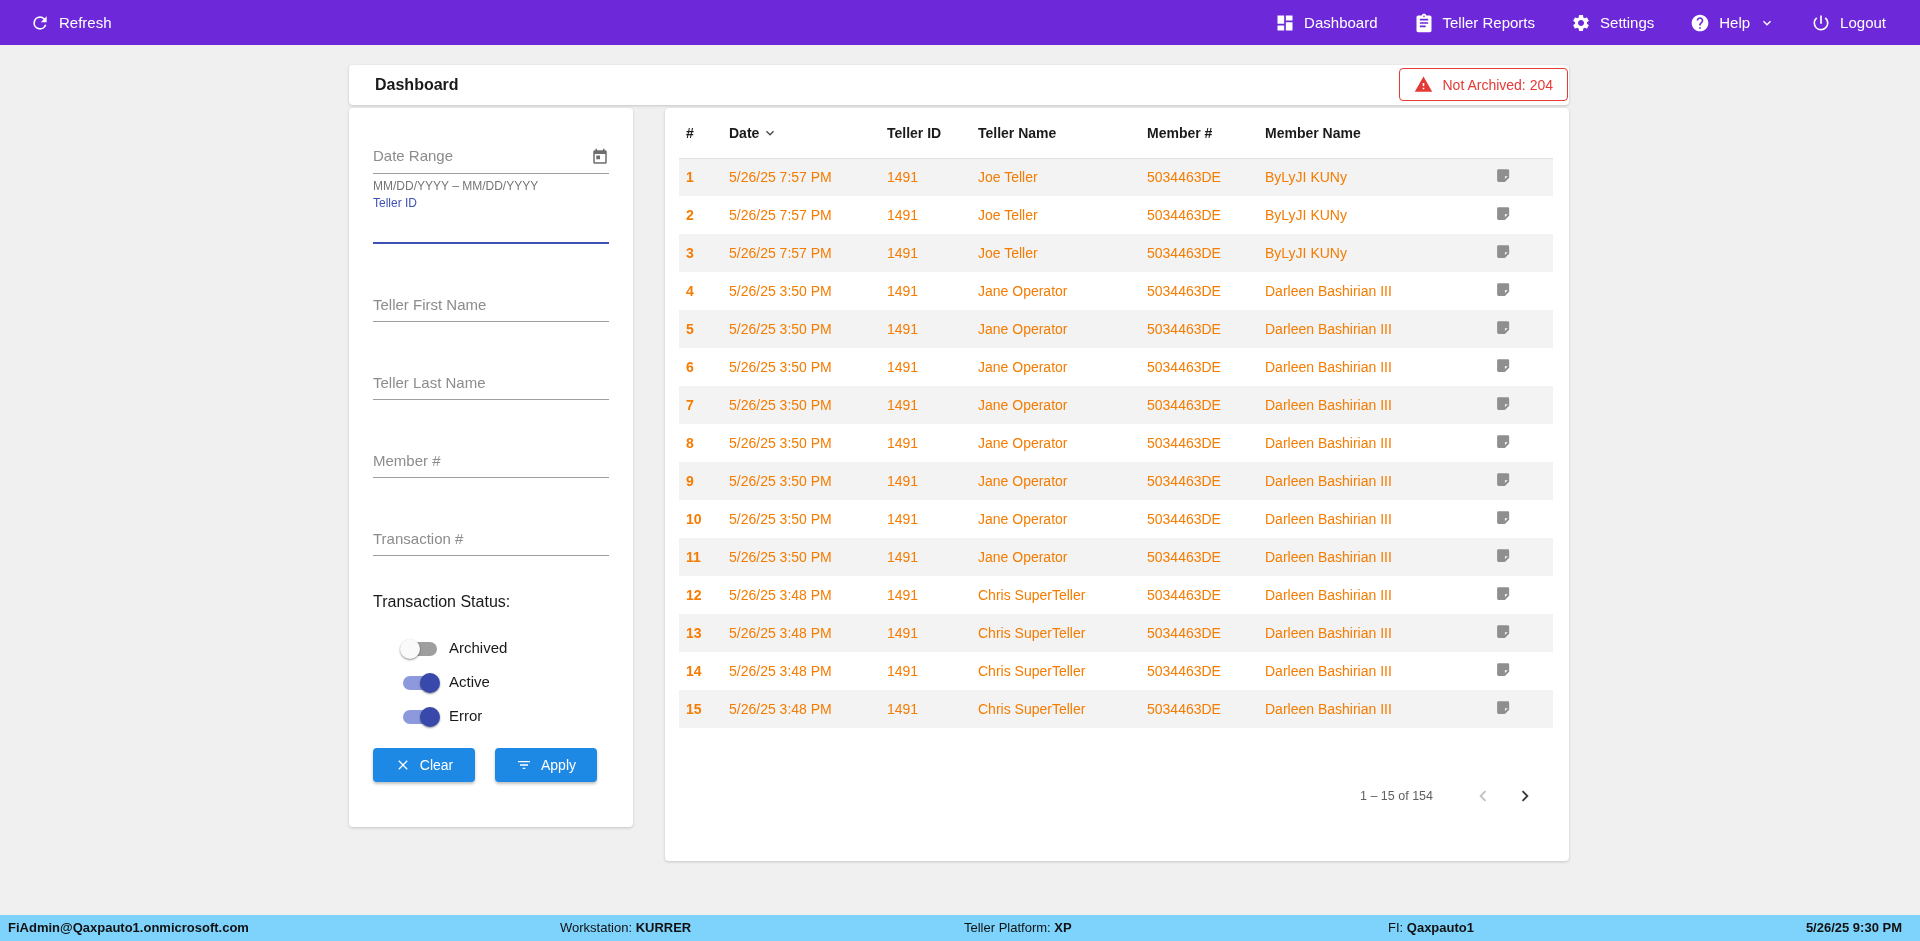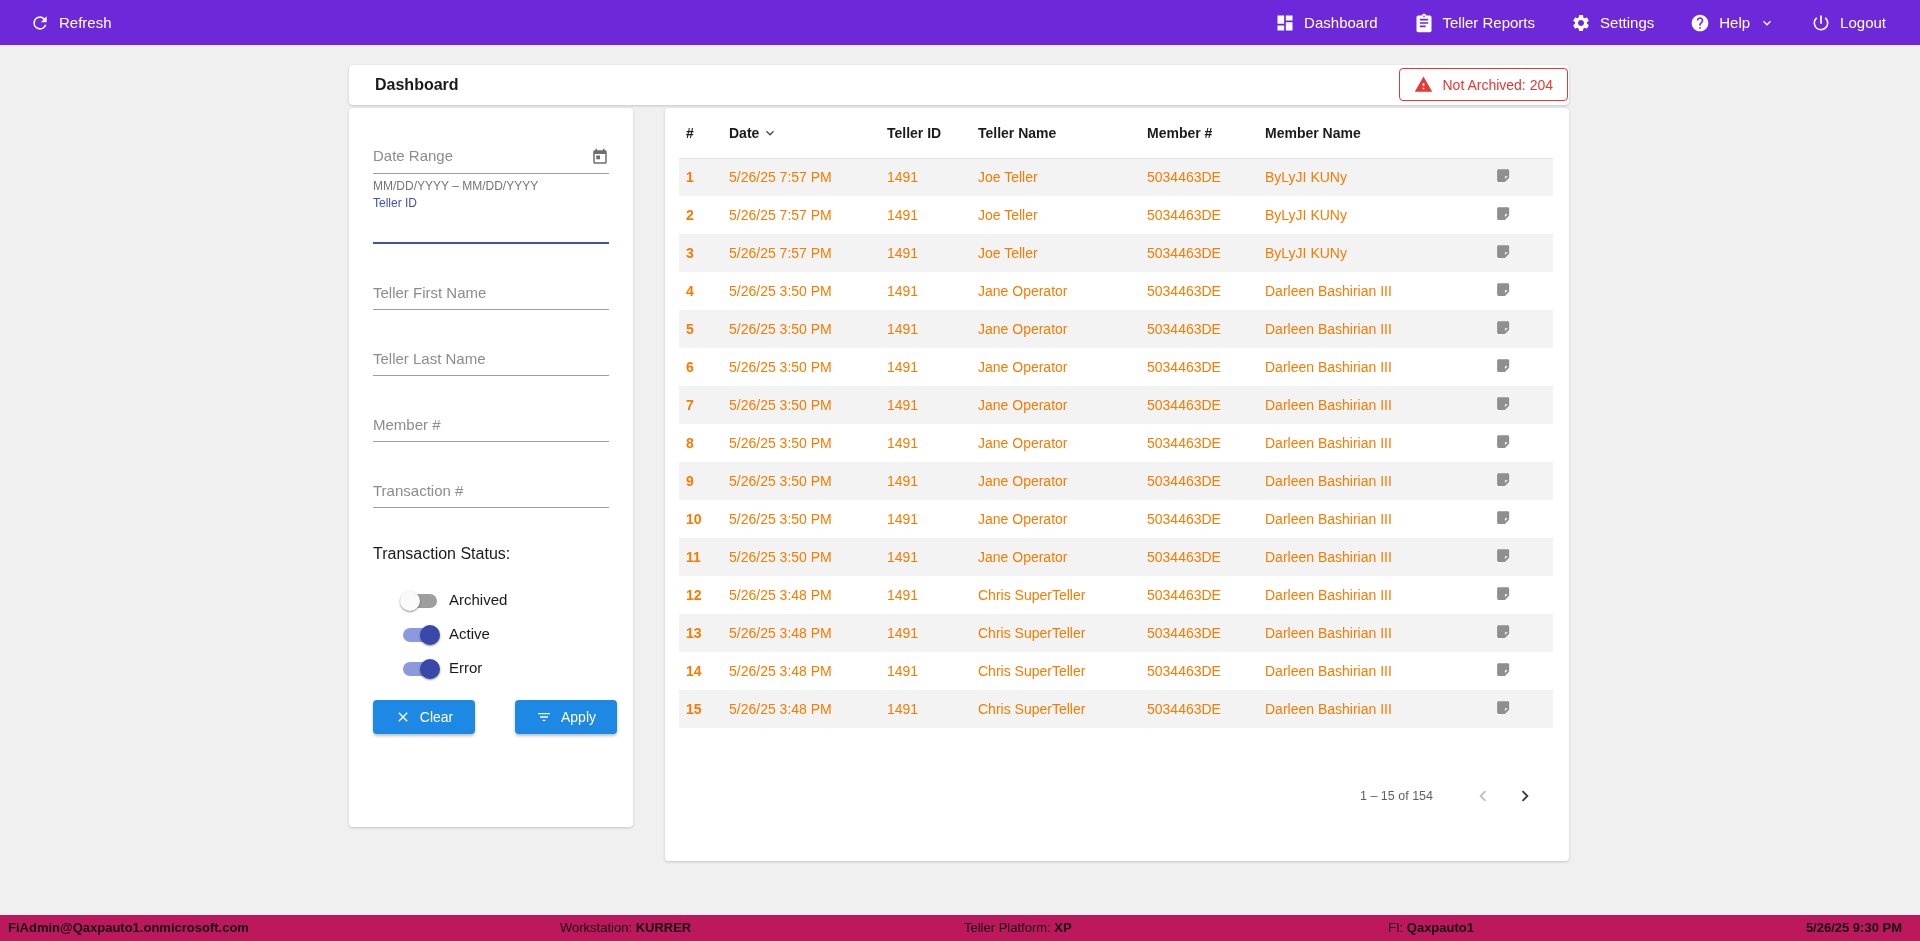--- a/index.html
+++ b/index.html
@@ -59,34 +59,34 @@
     font-family:inherit; font-size:15px; color:#222;
     height:32px; padding:0 24px 4px 0;
   }
   .field input::placeholder { color:#8c8c8c; opacity:1; }
   .f-date { margin-top:34px; }
   .cal-btn { position:absolute; right:0; top:6px; width:18px; height:18px; fill:#6e6e6e; cursor:pointer; }
   .hint { margin-top:5px; font-size:12px; color:#757575; }
   .f-focus { margin-top:3px; }
   .float-label { display:block; font-size:12px; color:#3f51b5; }
   .f-focus input { border-bottom:2px solid #3f51b5; height:34px; padding-right:0; }
-  .f-plain { margin-top:36px; }
+  .f-plain { margin-top:48px; }
   .f-plain input { height:30px; }
   .status-label { margin-top:36px; font-size:16px; color:#1a1a1a; line-height:20px; }
   .toggles { margin-top:10px; }
   .toggle { display:flex; align-items:flex-end; height:34px; padding-left:30px; cursor:pointer; }
   .switch { position:relative; width:34px; height:14px; border-radius:7px; background:#9e9e9e; flex:0 0 auto; }
   .thumb {
     position:absolute; top:-3px; left:-3px; width:20px; height:20px; border-radius:50%;
     background:#fafafa; box-shadow:0 1px 2px rgba(0,0,0,0.45);
   }
   .toggle.on .switch { background:#8c99dd; }
   .toggle.on .thumb { left:auto; right:-3px; background:var(--toggle-on,#3949ab); }
   .toggle-label { margin-left:12px; font-size:15px; color:#1a1a1a; }
-  .btn-row { margin-top:24px; display:flex; gap:40px; }
+  .btn-row { margin-top:24px; display:flex; gap:20px; }
   .btn {
     display:flex; align-items:center; justify-content:center; gap:9px;
     min-width:102px; height:34px; padding:0 14px;
     background:var(--accent-blue,#1e88e5); color:#ffffff;
     border:none; border-radius:4px; font-family:inherit; font-size:14px;
     box-shadow:0 2px 3px rgba(0,0,0,0.25); cursor:pointer;
   }
   .btn .ic16 { fill:#ffffff; }
 
   
@@ -125,21 +125,21 @@
     width:36px; height:36px; border:none; background:transparent; border-radius:50%;
     display:flex; align-items:center; justify-content:center; cursor:pointer;
   }
   .pg-btn svg { width:22px; height:22px; }
   .pg-btn.prev svg { fill:#c0c0c0; }
   .pg-btn.next svg { fill:#3a3a3a; }
 
   
   .statusbar {
     position:absolute; left:0; bottom:0; width:1920px; height:26px;
-    background:#be185d; font-size:13px; color:#111;
+    background:#7dd3fc; font-size:13px; color:#111;
   }
   .fs { position:absolute; line-height:26px; white-space:nowrap; }
   .fs.user { left:8px; font-weight:bold; }
   .fs.ws   { left:560px; }
   .fs.plat { left:964px; }
   .fs.fi   { left:1388px; }
   .fs.dt   { right:18px; font-weight:bold; }
 </style>
 </head>
 <body>

